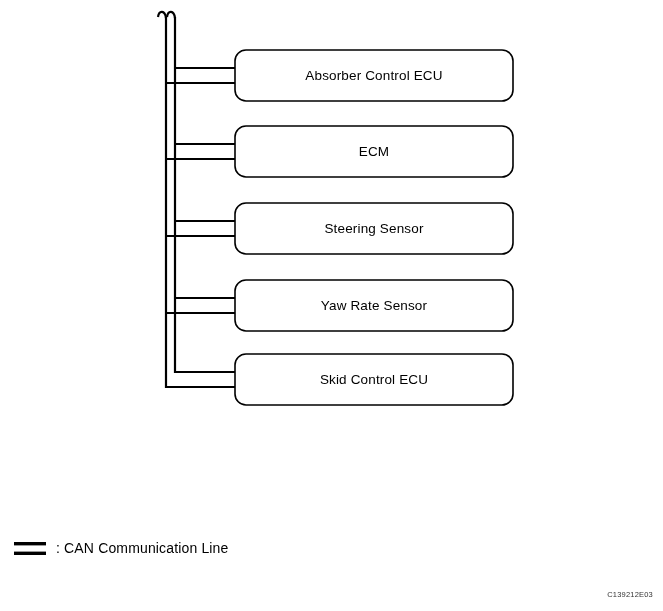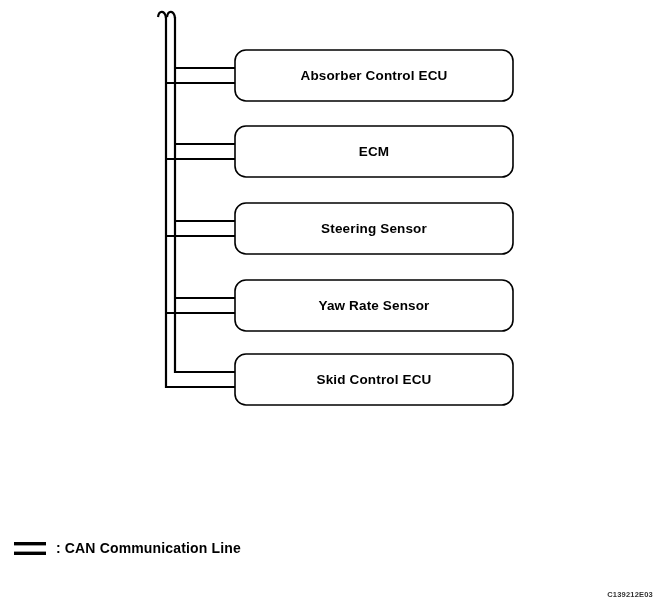--- a/index.html
+++ b/index.html
@@ -11,21 +11,20 @@
   body {
     font-family: "Liberation Sans", sans-serif;
     -webkit-font-smoothing: antialiased;
   }
   #page {
     position: relative;
     width: 663px;
     height: 611px;
     background: #ffffff;
     overflow: hidden;
-    font-weight: bold;
   }
   #diagram-svg {
     position: absolute;
     left: 0;
     top: 0;
     width: 663px;
     height: 611px;
     display: block;
   }
   .node-label {

